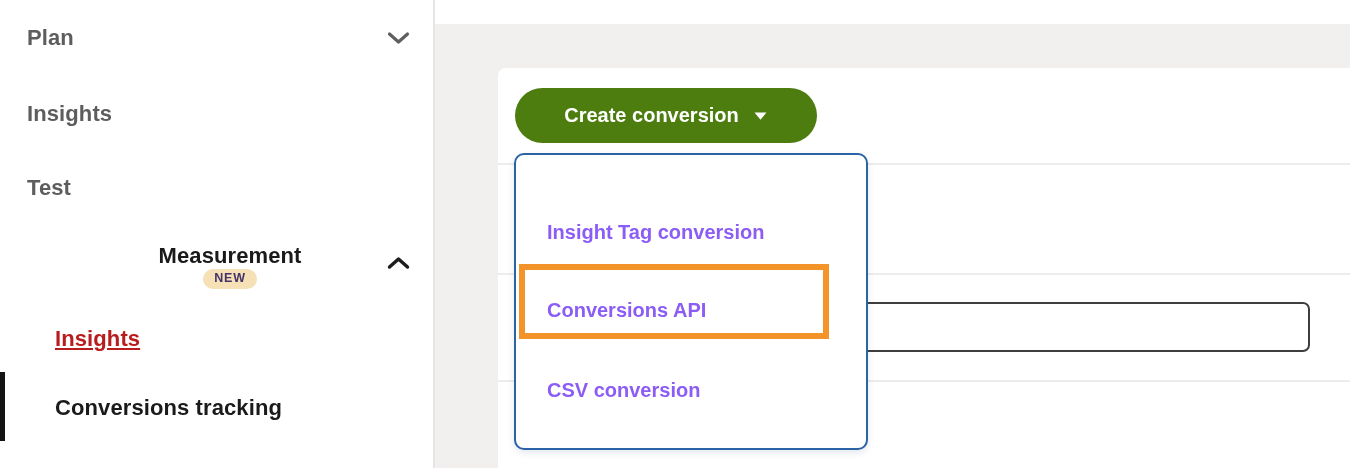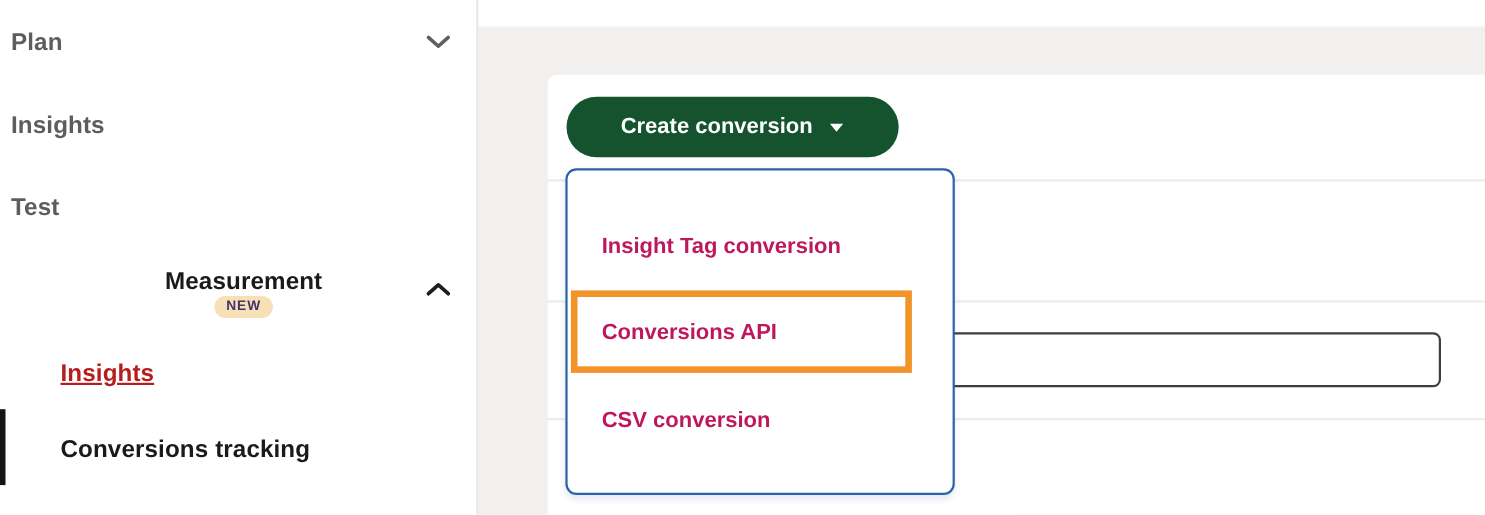--- a/index.html
+++ b/index.html
@@ -16,21 +16,21 @@
     position: absolute; left: 0; top: 0; width: 433px; height: 468px;
     background: #ffffff;
   }
   .sidebar-divider {
     position: absolute; left: 433px; top: 0; width: 1.5px; height: 468px;
     background: #e5e5e5;
   }
   .side-item {
     position: absolute; left: 0; width: 433px; height: 40px;
     display: flex; align-items: center;
-    padding-left: 10px; cursor: pointer;
+    padding-left: 27px; cursor: pointer;
   }
   .side-item.sub { padding-left: 55px; }
   .side-label {
     font-size: 22px; font-weight: 600; color: #5d5d5d;
     letter-spacing: 0.1px;
   }
   .side-item.active-section .side-label,
   .side-item.active-page .side-label { color: #1a1a1a; font-weight: 700; }
   .side-item.dim .side-label { color: #b91c1c; text-decoration: underline; }
   .chevron { position: absolute; right: 23px; top: 50%; transform: translateY(-50%); display: flex; }
@@ -59,21 +59,21 @@
     background: #ffffff; border-radius: 8px 0 0 0;
   }
   .card-line { position: absolute; left: 0; right: 0; height: 1.5px; background: #ececec; }
   .line-1 { top: 95px; }
   .line-2 { top: 205px; }
   .line-3 { top: 312px; }
 
   .create-btn {
     position: absolute; left: 17px; top: 20px;
     height: 55px; min-width: 302px;
-    background: #14532d; color: #ffffff;
+    background: #4d7c0f; color: #ffffff;
     border: none; border-radius: 28px;
     font-family: "Liberation Sans", "DejaVu Sans", sans-serif;
     font-size: 20px; font-weight: 700;
     display: flex; align-items: center; justify-content: center;
     gap: 14px; padding: 0 30px; cursor: pointer;
   }
   .name-input {
     position: absolute; left: 47px; top: 234px; right: 40px; height: 50px;
     border: 2px solid #3e3e3e; border-radius: 7px;
     background: #ffffff; font-size: 18px; padding: 0 16px;
@@ -85,22 +85,22 @@
   .dropdown {
     position: absolute; left: 514px; top: 153px;
     width: 354px; height: 297px;
     background: #ffffff;
     border: 2px solid #2b63a6; border-radius: 10px;
     box-shadow: 0 3px 7px rgba(30, 70, 130, 0.12);
     z-index: 10;
   }
   .menu-item {
     position: absolute; left: 0; width: 100%; height: 40px;
-    display: flex; align-items: center; padding-left: 31px;
-    font-size: 20px; font-weight: 700; color: #be185d; cursor: pointer;
+    display: flex; align-items: flex-end; padding-left: 31px;
+    font-size: 20px; font-weight: 700; color: #8b5cf6; cursor: pointer;
   }
   .mi-0 { top: 49px; }
   .mi-1 { top: 127px; }
   .mi-2 { top: 207px; }
   .annotation-rect {
     position: absolute; left: 3px; top: 109px; width: 310px; height: 75px;
     border: 6px solid #f29429; background: transparent;
     pointer-events: none; z-index: 12;
   }
 </style>

